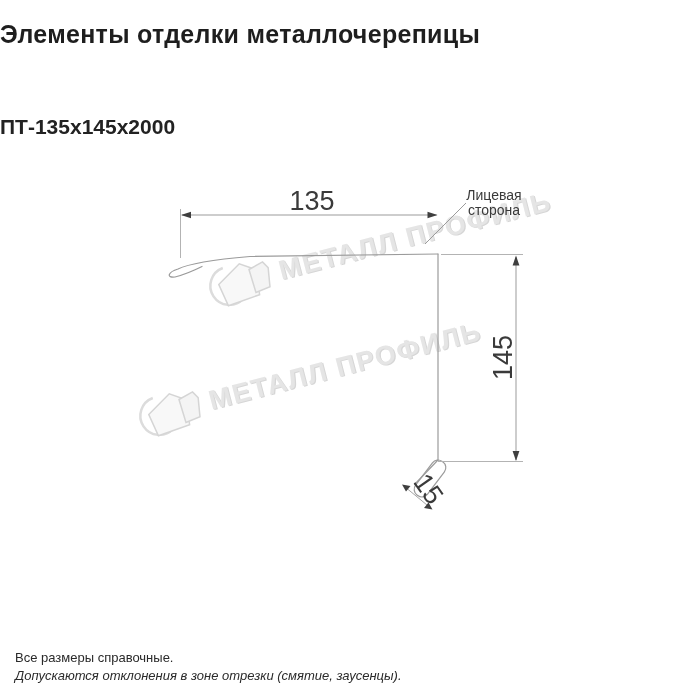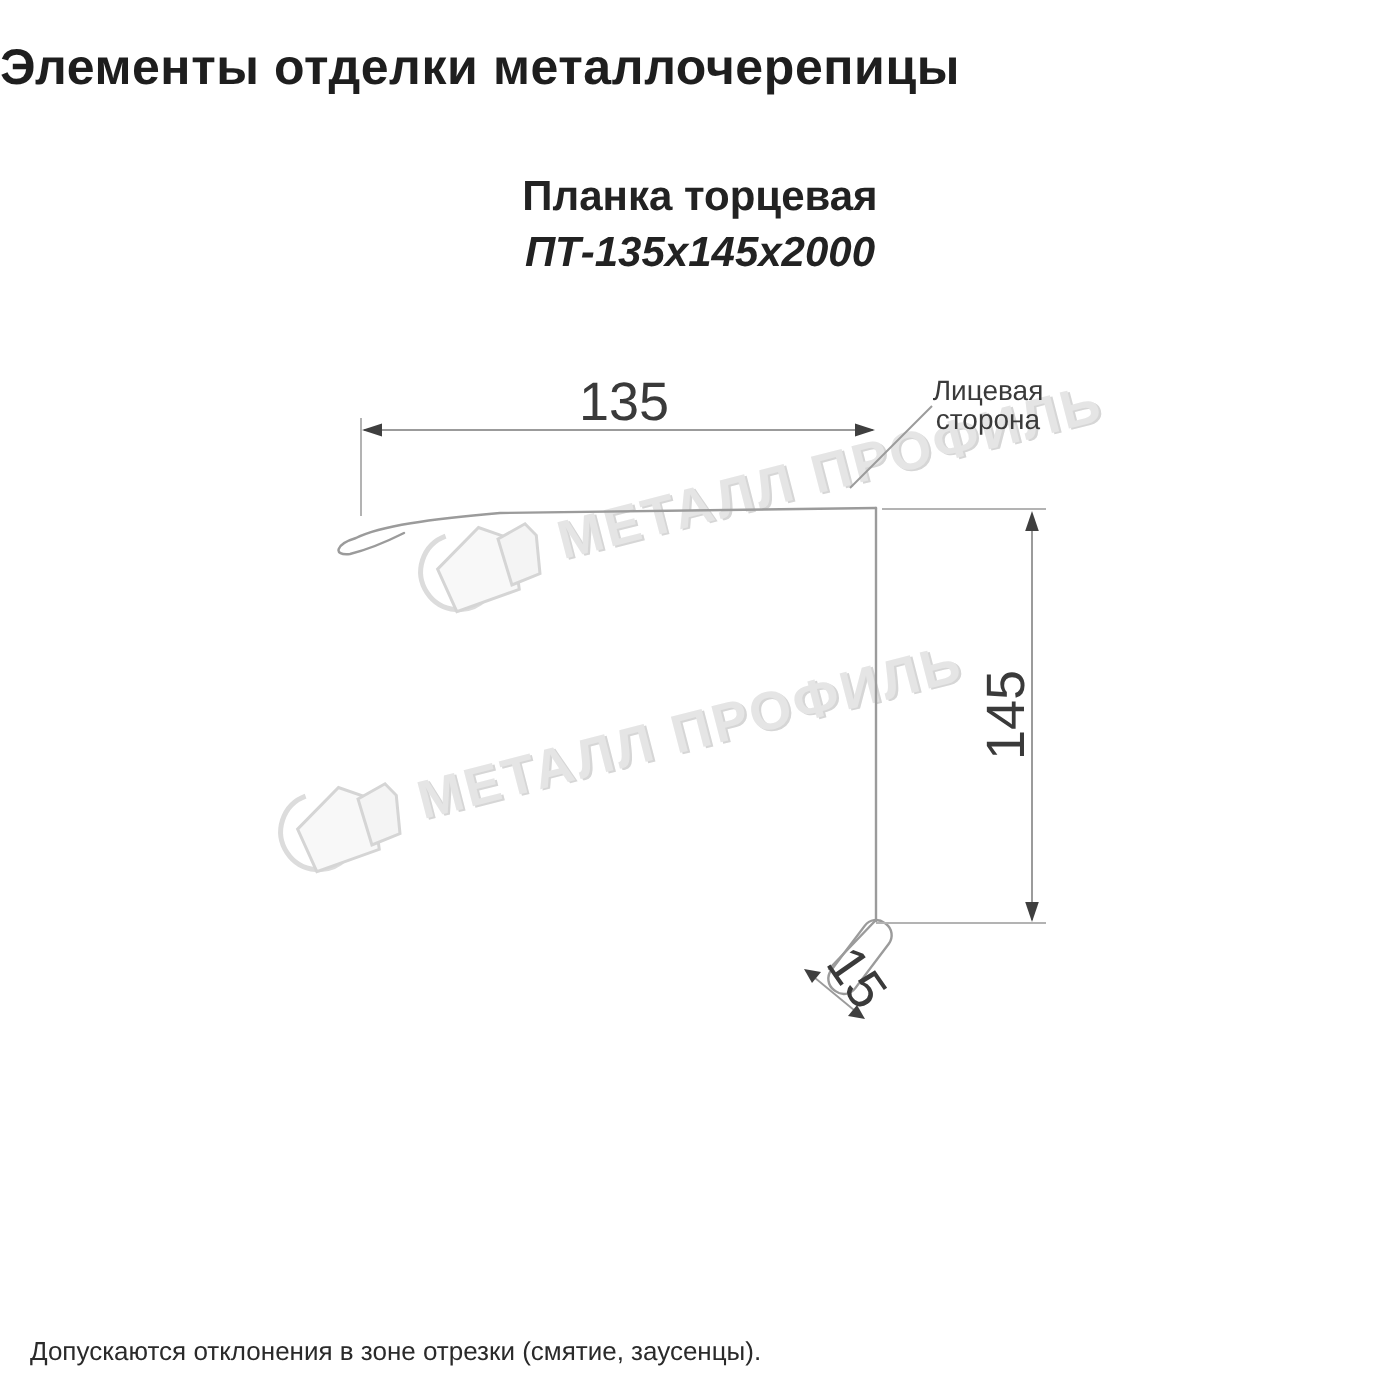--- a/index.html
+++ b/index.html
@@ -9,26 +9,26 @@
   }
   .title{
     position:absolute;top:20px;left:0;width:100%;text-align:left;
     font-size:25px;font-weight:bold;color:#1e1e1e;letter-spacing:.3px;
   }
   .subtitle{
     position:absolute;top:87px;left:0;width:100%;text-align:center;
     font-size:21px;font-weight:bold;color:#222;
   }
   .code{
-    position:absolute;top:115px;left:0;width:100%;text-align:center;
-    font-size:21px;font-weight:bold;color:#222;font-style:italic;
+    position:absolute;top:115px;left:0;width:100%;
+    font-size:21px;font-weight:bold;color:#222;
   }
   .note{position:absolute;left:15px;font-size:13px;color:#2a2a2a;}
   .note1{top:650px;}
-  .note2{top:668px;}
+  .note2{top:668px;font-style:italic;}
 
   .wm{
     position:absolute;display:flex;align-items:center;gap:8px;white-space:nowrap;
     transform-origin:0 50%;transform:rotate(-14.5deg);z-index:1;pointer-events:none;
   }
   .wm1{left:198px;top:266px;}
   .wm2{left:128px;top:396px;}
   .wm-text{
     font-size:27px;font-weight:bold;letter-spacing:1.5px;color:#e5e5e5;
     text-shadow:1px 1px 0 #d6d6d6;
@@ -98,18 +98,18 @@
     </g>
 
     <g>
       <line x1="466" y1="203" x2="425" y2="244" stroke="#9b9b9b" stroke-width="1"></line>
       <text class="facelabel" x="494" y="200" text-anchor="middle">Лицевая</text>
       <text class="facelabel" x="494" y="214.5" text-anchor="middle">сторона</text>
     </g>
   </svg>
 
   <div class="title">Элементы отделки металлочерепицы</div>
-  <div class="subtitle">Планка торцевая</div>
   <div class="code">ПТ-135х145х2000</div>
 
+  <div class="note note1">Все размеры справочные.</div>
   <div class="note note2">Допускаются отклонения в зоне отрезки (смятие, заусенцы).</div>
 
 </div>
 
 </body></html>

